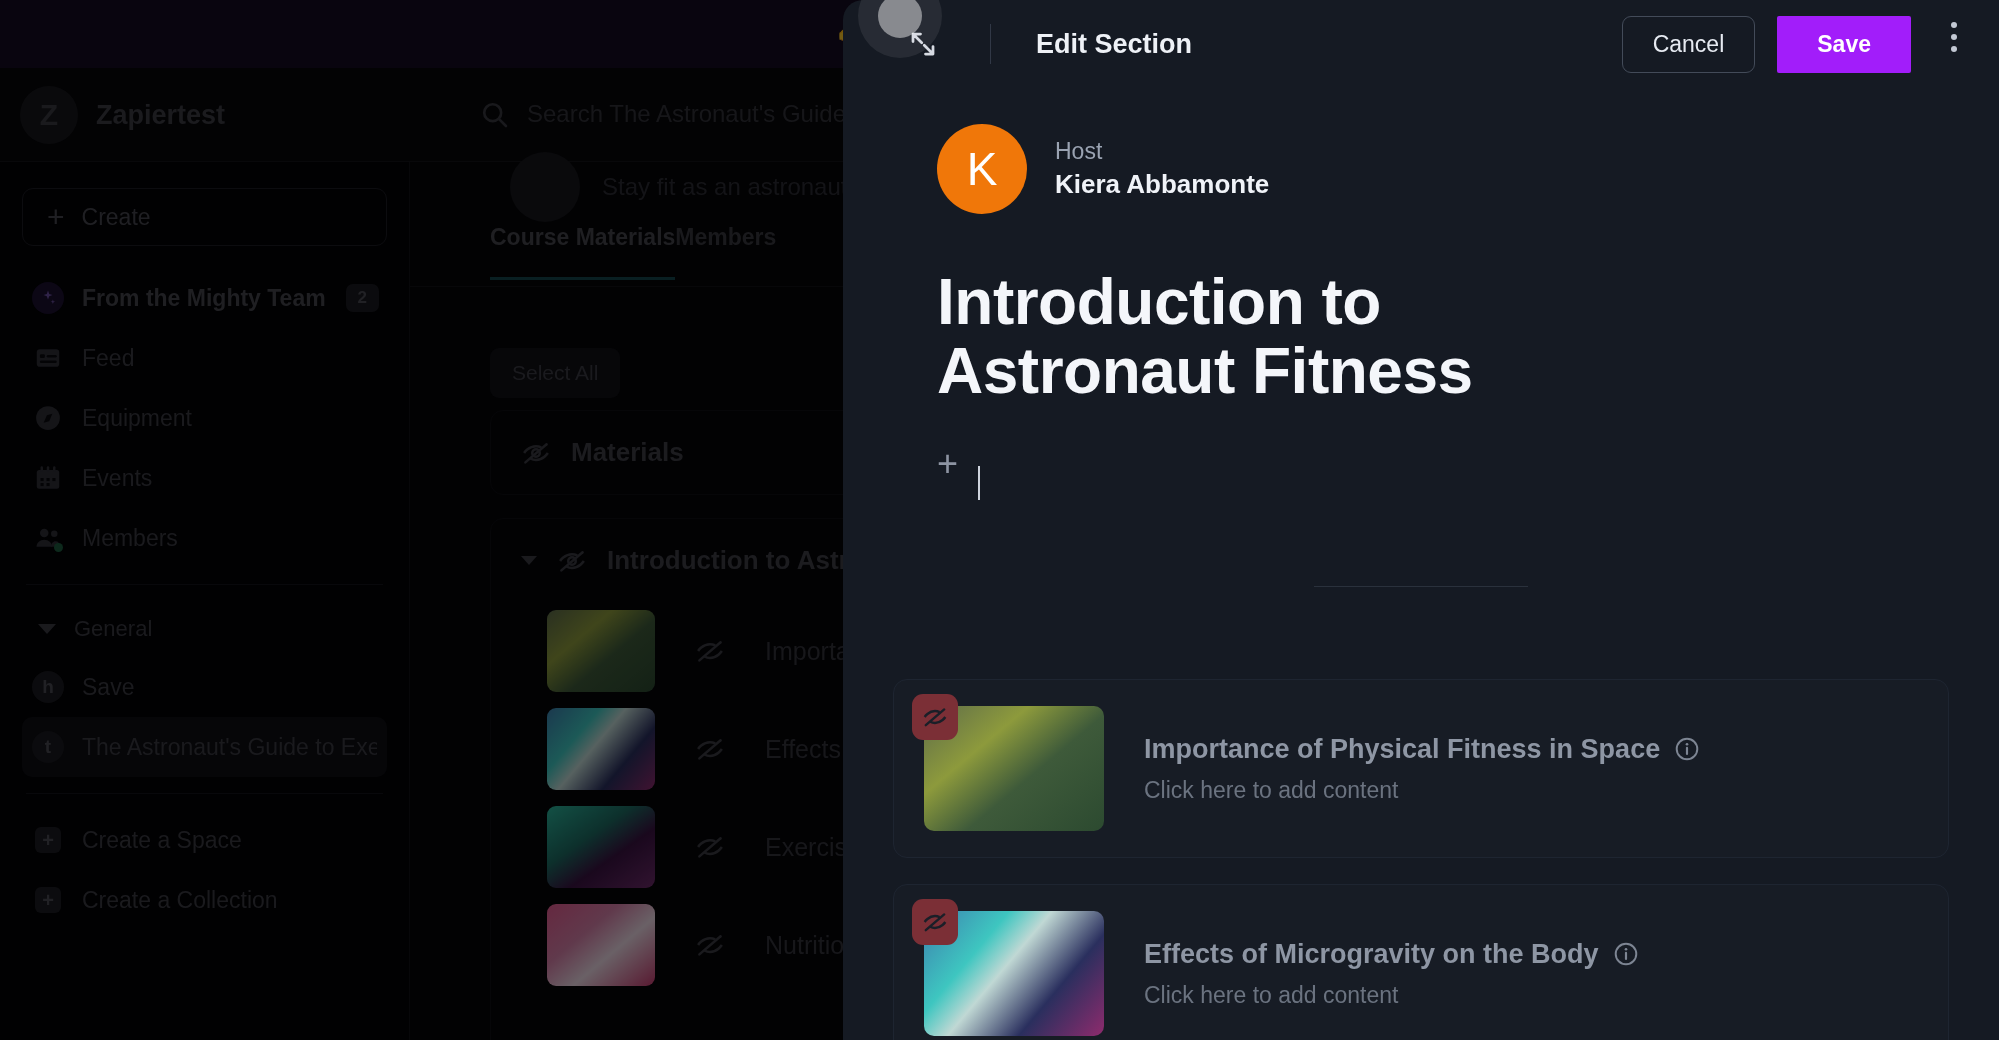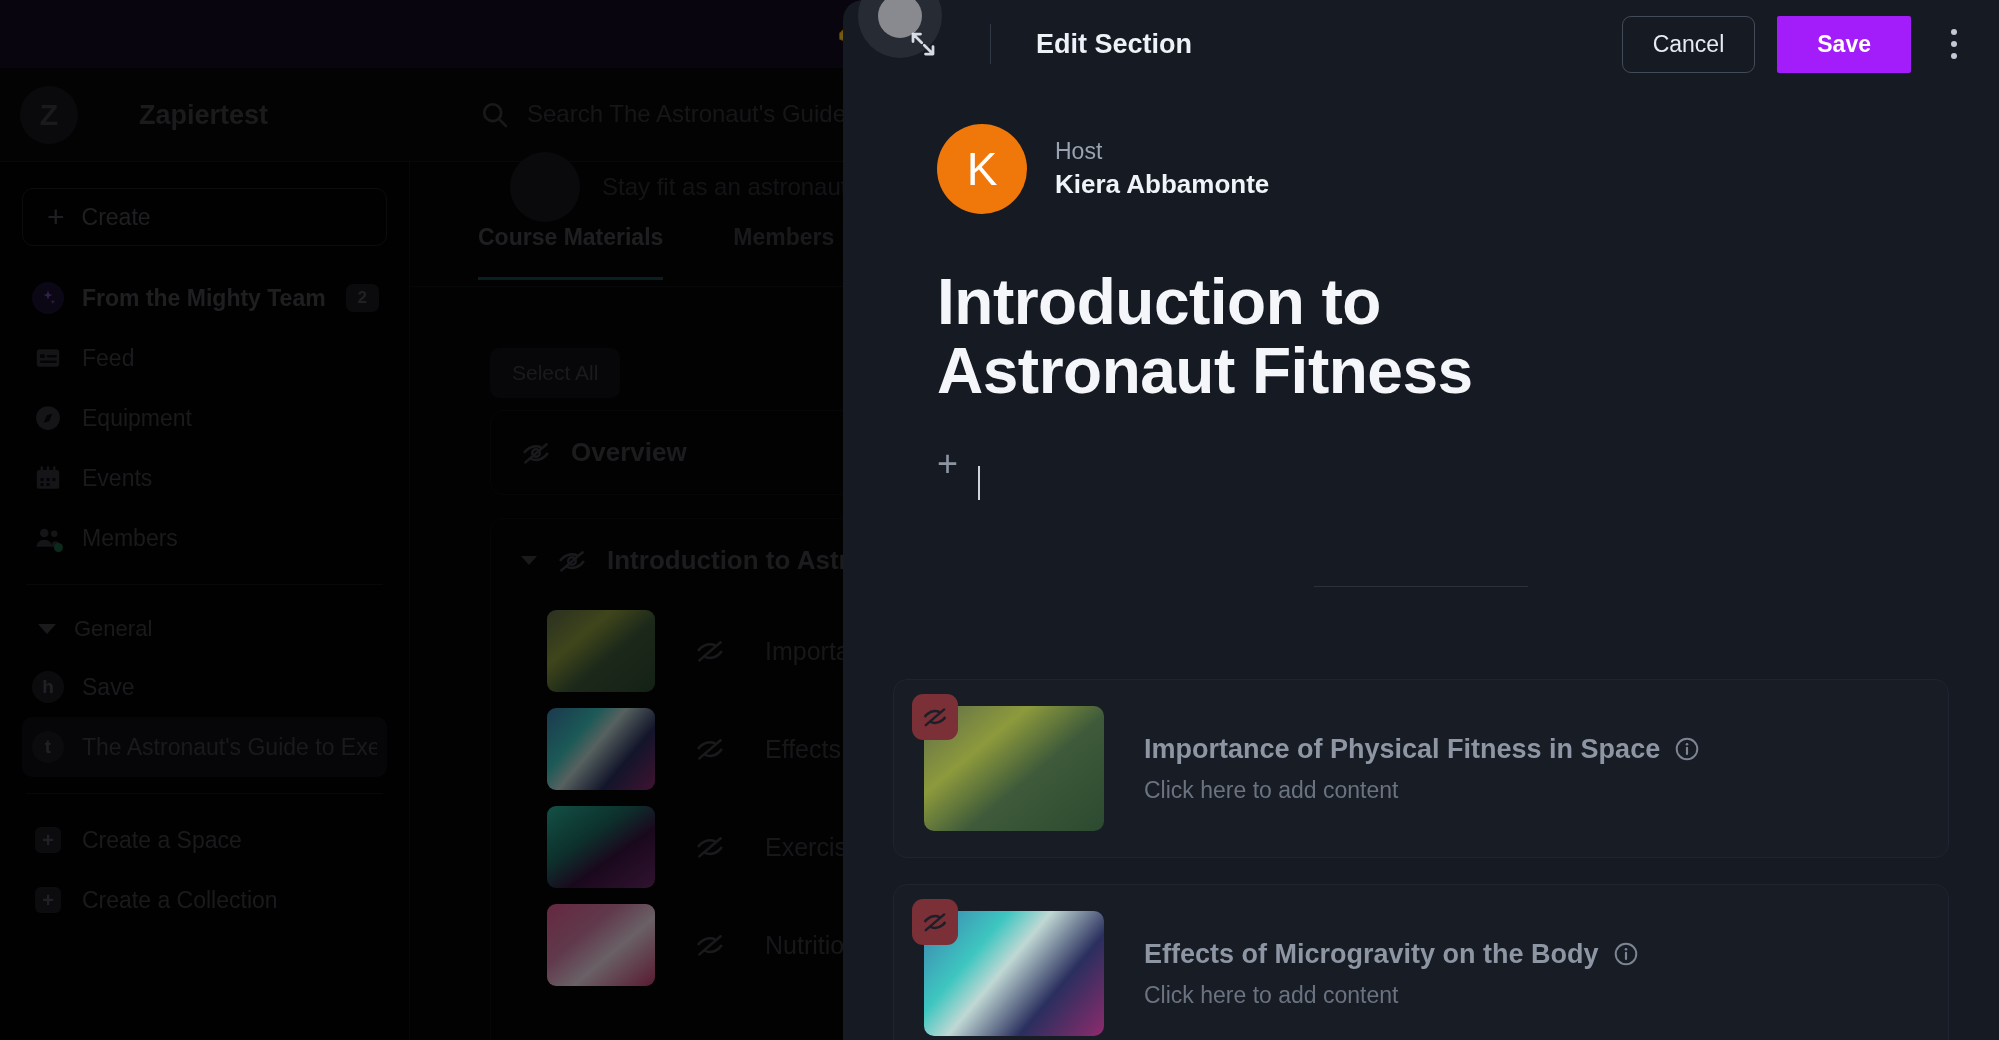--- a/index.html
+++ b/index.html
@@ -32,21 +32,21 @@
   .brand {
     position: absolute; left: 20px; top: 86px;
     display: flex; align-items: center; gap: 18px;
   }
   .brand-logo {
     width: 58px; height: 58px; border-radius: 50%;
     background: #18181c;
     display: flex; align-items: center; justify-content: center;
     color: #3a3a40; font-size: 30px; font-weight: 700;
   }
-  .brand-name { color: #3c3c44; font-size: 27px; font-weight: 700; margin-left: 43px; }
+  .brand-name { color: #3c3c44; font-size: 27px; font-weight: 700; }
 
   .search-wrap {
     position: absolute; left: 458px; top: 82px;
     width: 700px; height: 64px;
     display: flex; align-items: center; gap: 18px;
     padding: 0 22px;
     color: #38383f;
   }
   .search-ic { width: 29px; height: 29px; flex: none; }
   .search-ic circle, .search-ic line { stroke: #38383f; stroke-width: 2.2; fill: none; }
@@ -109,21 +109,21 @@
 
   
   .bg-main { position: absolute; left: 410px; top: 162px; right: 0; bottom: 0; }
   .course-head {
     position: absolute; left: 100px; top: -10px;
     display: flex; align-items: center; gap: 22px;
   }
   .course-avatar { width: 70px; height: 70px; border-radius: 50%; background: #17171c; }
   .course-sub { color: #2c2c33; font-size: 24px; white-space: nowrap; }
 
-  .tabs { position: absolute; left: 68px; top: 62px; display: flex; gap: 70px; }
+  .tabs { position: absolute; left: 80px; top: 62px; display: flex; }
   .tab { color: #39393f; font-size: 23px; font-weight: 700; padding-bottom: 26px; }
   .tab.active { color: #45454c; border-bottom: 3px solid #14454c; }
   .tabs-rule { position: absolute; left: 0; right: 0; top: 124px; height: 1px; background: #101015; }
 
   .select-all {
     position: absolute; left: 80px; top: 186px;
     background: #101015; color: #3b3b43; border-radius: 9px;
     padding: 13px 22px; font-size: 21px;
   }
 
@@ -165,21 +165,21 @@
   }
   .expand-btn {
     width: 44px; height: 44px; margin-left: 30px;
     display: flex; align-items: center; justify-content: center;
   }
   .expand-btn svg { width: 30px; height: 30px; }
   .expand-btn svg path { stroke: #d6dae2; stroke-width: 2.2; fill: none;
                          stroke-linecap: round; stroke-linejoin: round; }
   .hdr-divider { width: 1px; height: 40px; background: #313846; margin: 0 26px; }
   .modal-title { color: #eef1f6; font-size: 27px; font-weight: 700; }
-  .hdr-right { margin-left: auto; display: flex; align-items: center; gap: 22px; }
+  .hdr-right { margin-left: auto; display: flex; align-items: flex-start; gap: 22px; }
   .btn-cancel {
     border: 1px solid #434b59; border-radius: 9px; background: transparent;
     color: #e6eaf1; font-size: 23px; padding: 14px 30px; font-family: inherit;
   }
   .btn-save {
     border: none; border-radius: 2px; background: #a21dfa;
     color: #ffffff; font-size: 23px; font-weight: 600; padding: 15px 40px;
     font-family: inherit;
   }
   .kebab { width: 34px; height: 42px; display: flex; flex-direction: column;
@@ -408,21 +408,21 @@
 
       <div class="select-all">Select All</div>
 
       <div class="sect-card" style="top:248px;">
         <div class="sect-row">
           <svg class="eye-off" viewBox="0 0 24 24">
             <path d="M2.5 12S6 6.5 12 6.5c1.6 0 3 .4 4.2 1M21.5 12S18 17.5 12 17.5c-1.7 0-3.2-.45-4.4-1.1"></path>
             <circle cx="12" cy="12" r="3" style="stroke:#3a3a42;stroke-width:2;fill:none"></circle>
             <line x1="3.5" y1="19.5" x2="20.5" y2="5" stroke-linecap="round"></line>
           </svg>
-          <span class="sect-title">Overview</span>
+          <span class="sect-title">Materials</span>
         </div>
       </div>
 
       <div class="sect-card" style="top:356px; height:700px;">
         <div class="sect-row">
           <span class="caret-sm"></span>
           <svg class="eye-off" viewBox="0 0 24 24">
             <path d="M2.5 12S6 6.5 12 6.5c1.6 0 3 .4 4.2 1M21.5 12S18 17.5 12 17.5c-1.7 0-3.2-.45-4.4-1.1"></path>
             <circle cx="12" cy="12" r="3" style="stroke:#3a3a42;stroke-width:2;fill:none"></circle>
             <line x1="3.5" y1="19.5" x2="20.5" y2="5" stroke-linecap="round"></line>

